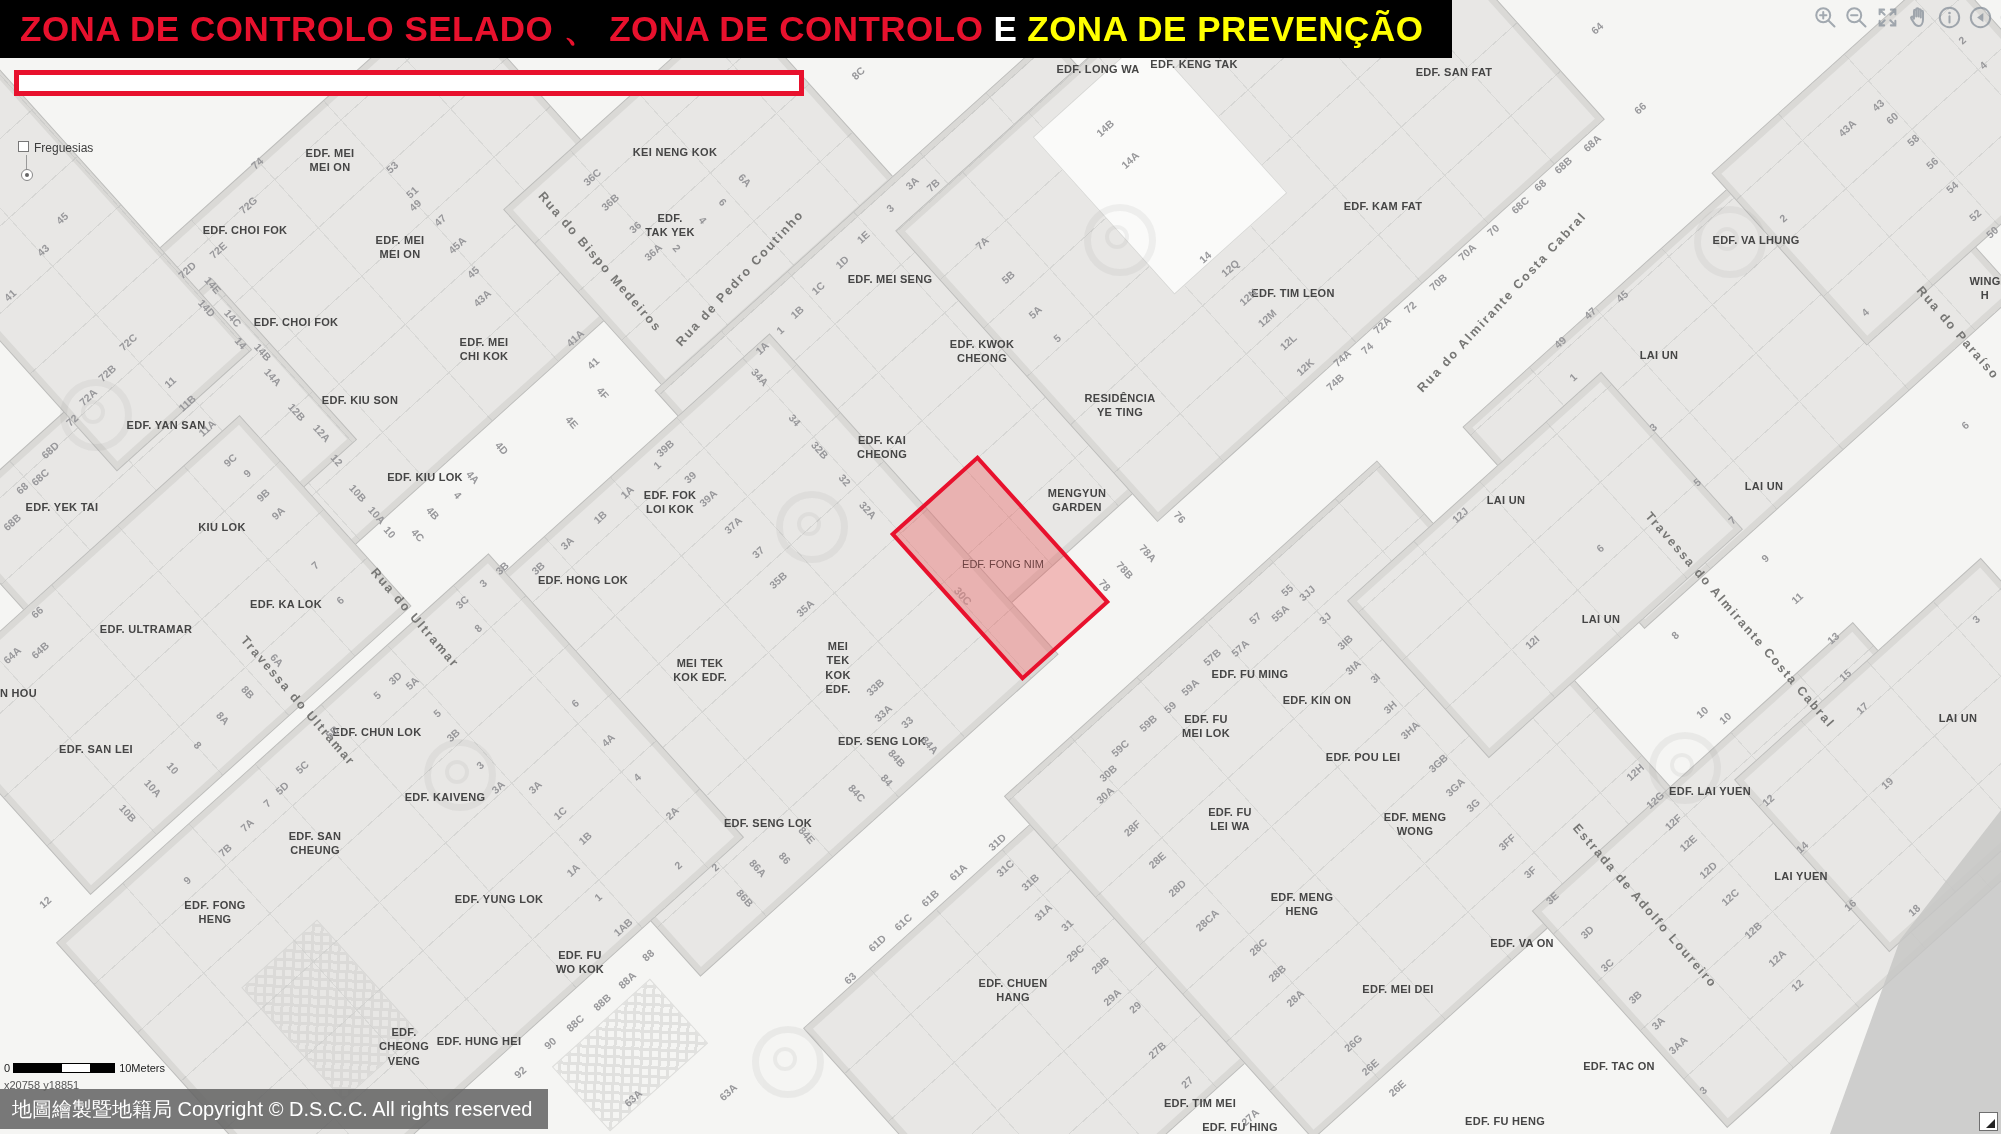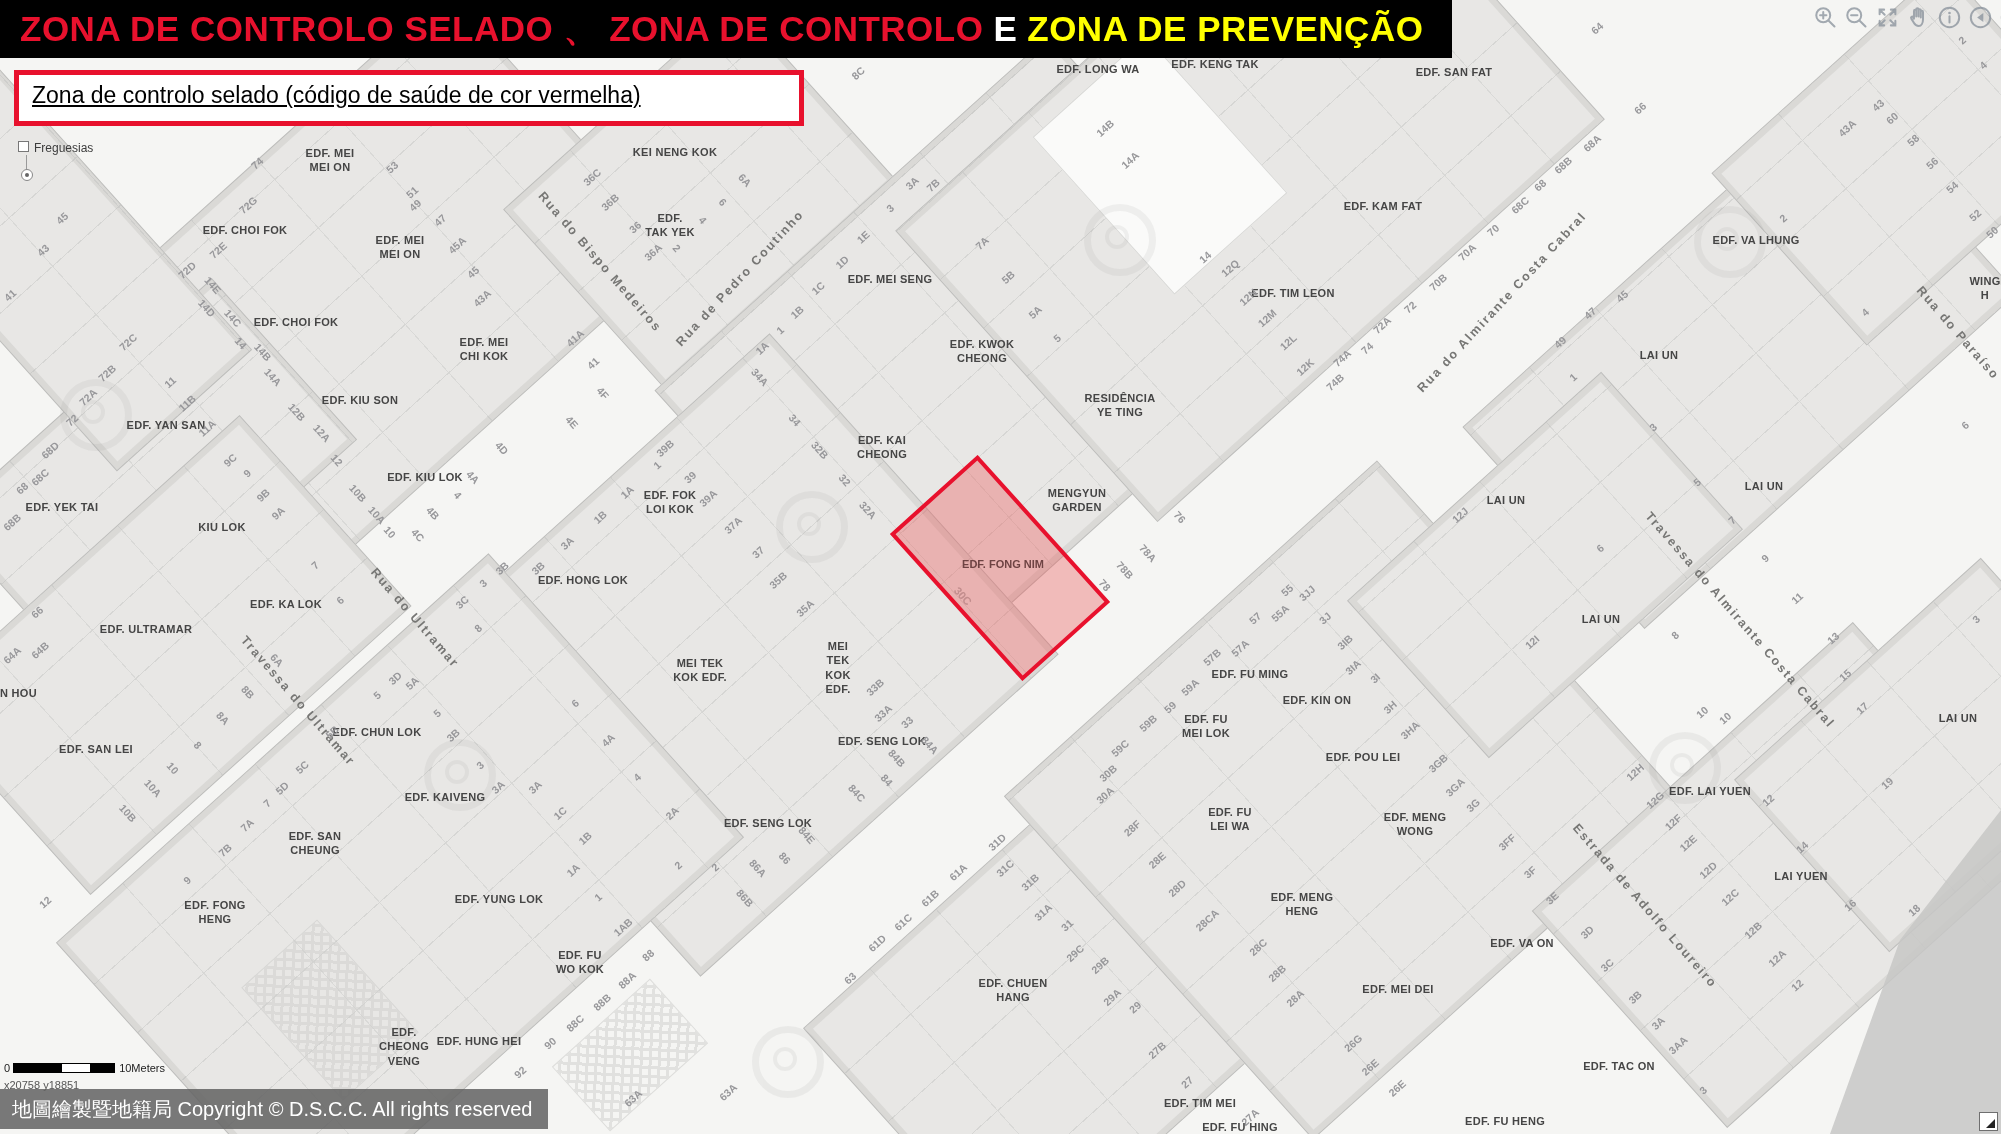--- a/index.html
+++ b/index.html
@@ -27,21 +27,21 @@
   
   .lab{position:absolute;transform:translate(-50%,-50%);white-space:pre-line;text-align:center;}
   .bl{font-size:11px;font-weight:bold;color:#454545;letter-spacing:.3px;line-height:1.3;}
   .sl{font-size:12.5px;font-weight:bold;color:#767674;letter-spacing:2px;white-space:nowrap;}
   .ll{font-size:10.5px;font-weight:bold;color:#97979a;white-space:nowrap;}
 
   
   #highlight{position:absolute;left:1000px;top:568px;width:190px;height:110px;
      transform:translate(-50%,-50%) rotate(48deg);
      background:rgba(235,75,75,.34);border:4px solid #e8112d;}
-  #highlight-name{position:absolute;left:1003px;top:564px;font-size:11px;font-weight:bold;
+  #highlight-name{position:absolute;left:1003px;top:564px;font-size:11px;font-weight:normal;
      color:#6e4343;transform:translate(-50%,-50%);white-space:nowrap;}
   #highlight-lot{position:absolute;left:963px;top:596px;font-size:11px;font-weight:bold;
      color:#c28d8d;transform:translate(-50%,-50%) rotate(48deg);}
 
   
   #banner{position:absolute;left:0;top:0;width:1452px;height:58px;background:#000;
      line-height:58px;padding-left:20px;box-sizing:border-box;white-space:nowrap;
      font-size:35px;font-weight:bold;letter-spacing:.5px;}
   #banner .red{color:#e8112d;} #banner .white{color:#fff;padding:0 10px;} #banner .yellow{color:#ffff00;}
   #infobox{position:absolute;left:14px;top:70px;width:790px;box-sizing:border-box;
@@ -133,21 +133,21 @@
 CHI KOK</div>
       <div class="lab bl" style="left: 360px; top: 400px;">EDF. KIU SON</div>
       <div class="lab bl" style="left: 425px; top: 477px;">EDF. KIU LOK</div>
       <div class="lab bl" style="left: 144px; top: 425px; padding-left: 44px;">EDF. YAN SAN</div>
       <div class="lab bl" style="left: 62px; top: 507px;">EDF. YEK TAI</div>
       <div class="lab bl" style="left: 222px; top: 527px; text-align: right;">KIU LOK</div>
       <div class="lab bl" style="left: 675px; top: 152px;">KEI NENG KOK</div>
       <div class="lab bl" style="left: 670px; top: 225px;">EDF.
 TAK YEK</div>
       <div class="lab bl" style="left: 1098px; top: 69px;">EDF. LONG WA</div>
-      <div class="lab bl" style="left: 1194px; top: 64px; margin-left: 21px;">EDF. KENG TAK</div>
+      <div class="lab bl" style="left: 1194px; top: 64px;">EDF. KENG TAK</div>
       <div class="lab bl" style="left: 1454px; top: 72px;">EDF. SAN FAT</div>
       <div class="lab bl" style="left: 1383px; top: 206px;">EDF. KAM FAT</div>
       <div class="lab bl" style="left: 1293px; top: 293px;">EDF. TIM LEON</div>
       <div class="lab bl" style="left: 1756px; top: 240px;">EDF. VA LHUNG</div>
       <div class="lab bl" style="left: 1985px; top: 288px;">WING H</div>
       <div class="lab bl" style="left: 890px; top: 279px;">EDF. MEI SENG</div>
       <div class="lab bl" style="left: 982px; top: 351px;">EDF. KWOK
 CHEONG</div>
       <div class="lab bl" style="left: 1120px; top: 405px;">RESIDÊNCIA
 YE TING</div>
@@ -498,21 +498,20 @@
       <div class="lab ll" style="left: 1802px; top: 847px; transform: translate(-50%, -50%) rotate(-42deg);">14</div>
       <div class="lab ll" style="left: 1850px; top: 905px; transform: translate(-50%, -50%) rotate(-42deg);">16</div>
     </div>
 </div>
 
 <div id="banner">
   <span class="red">ZONA DE CONTROLO SELADO 、 ZONA DE CONTROLO</span><span class="white">E</span><span class="yellow">ZONA DE PREVENÇÃO</span>
 </div>
 
 <div id="infobox">
-  <div class="l1">Zona de controlo selado (código de saúde de cor vermelha)</div>
 </div>
 
 <div id="toolbar">
   <span class="tbtn" title="zoom-in">
     <svg viewBox="0 0 24 24">
         <circle cx="10" cy="10" r="6.2"></circle>
         <line x1="14.6" y1="14.6" x2="20" y2="20"></line>
         <line x1="7.2" y1="10" x2="12.8" y2="10"></line>
         <line x1="10" y1="7.2" x2="10" y2="12.8"></line>
       </svg>

